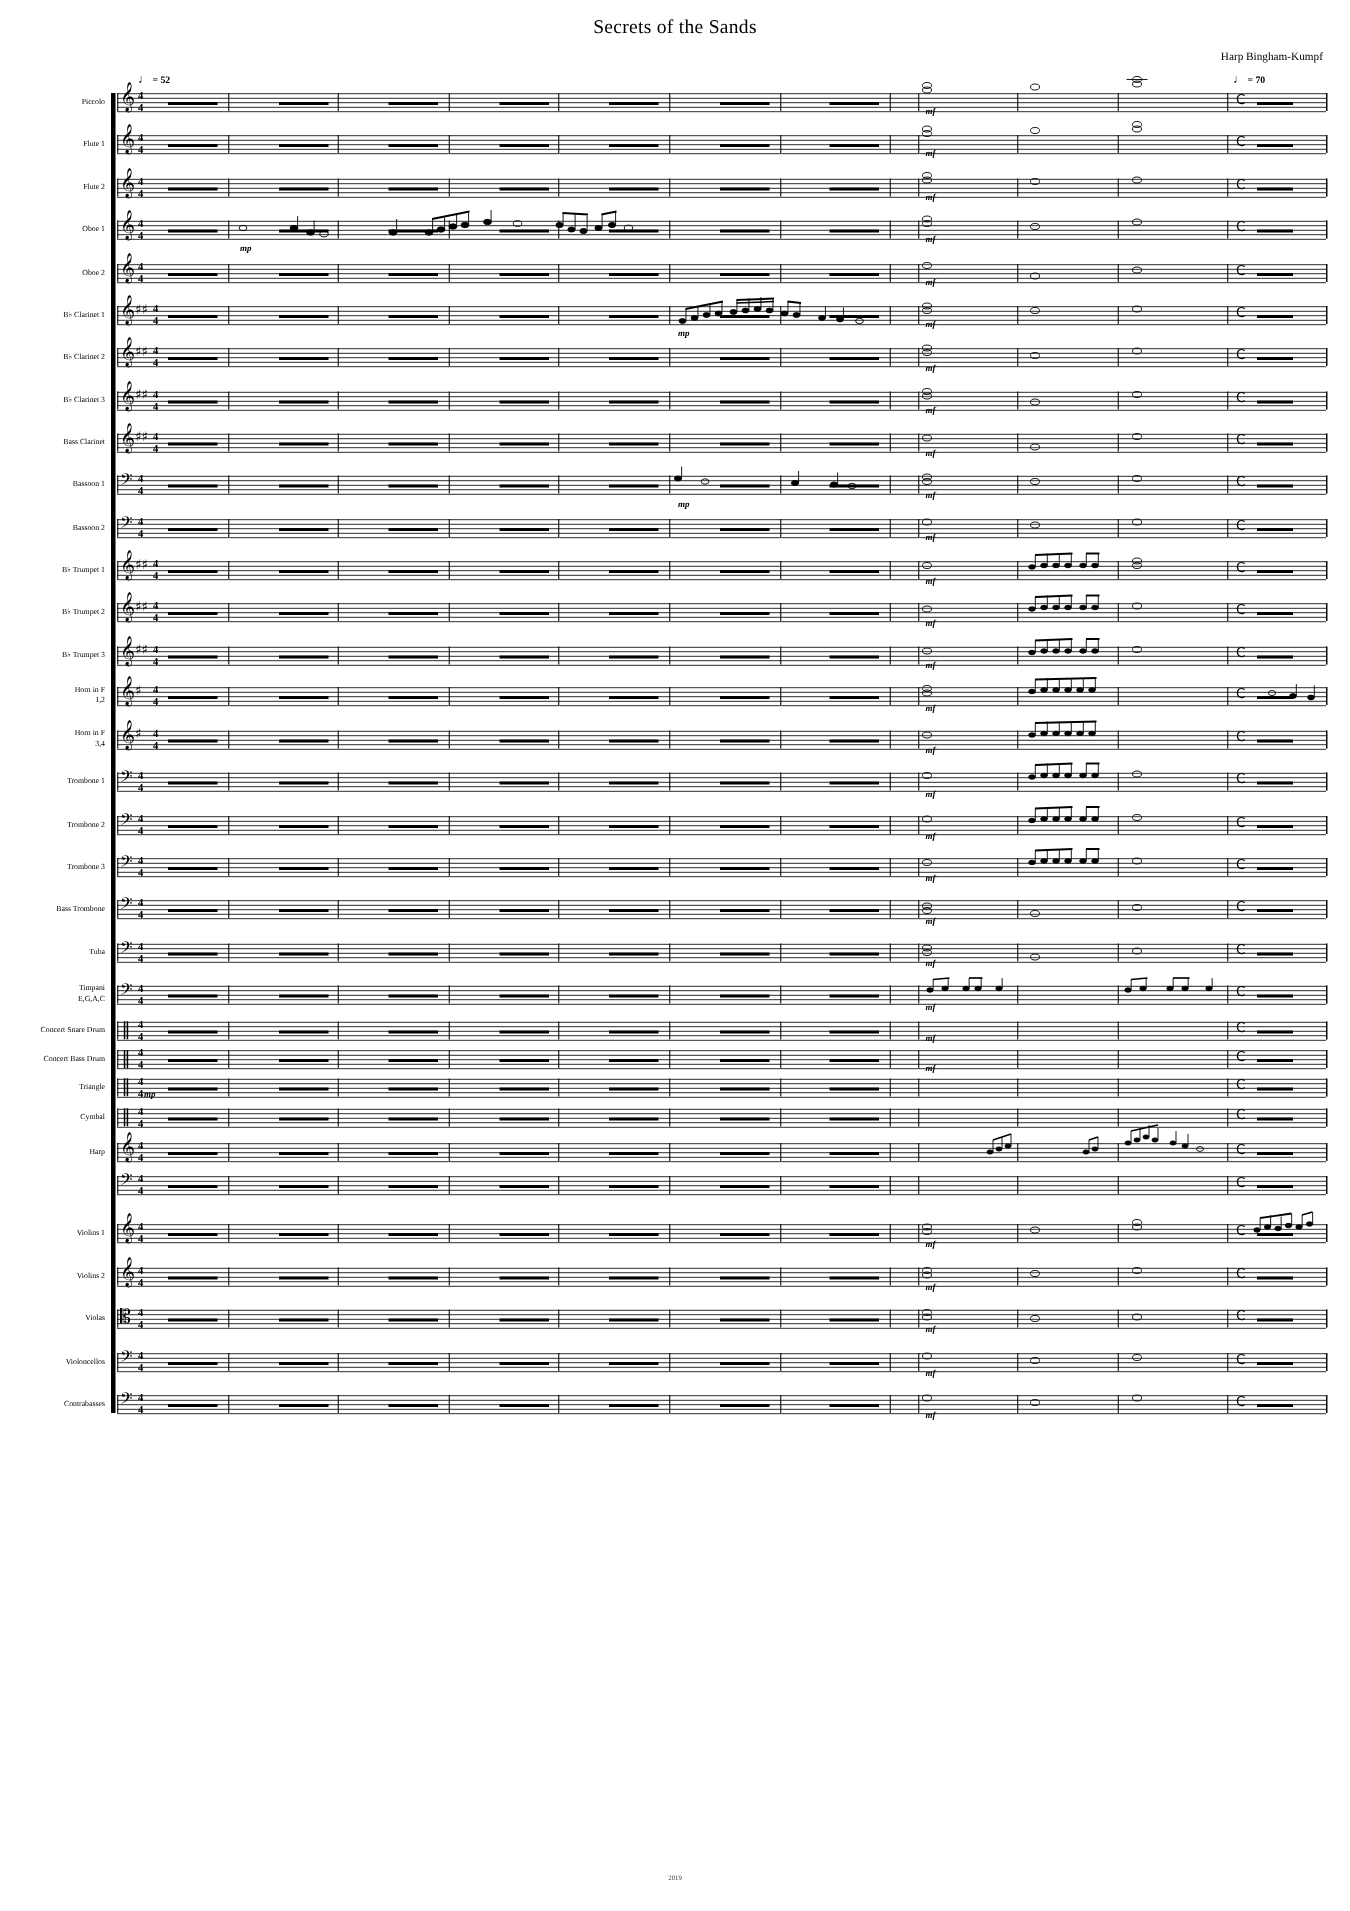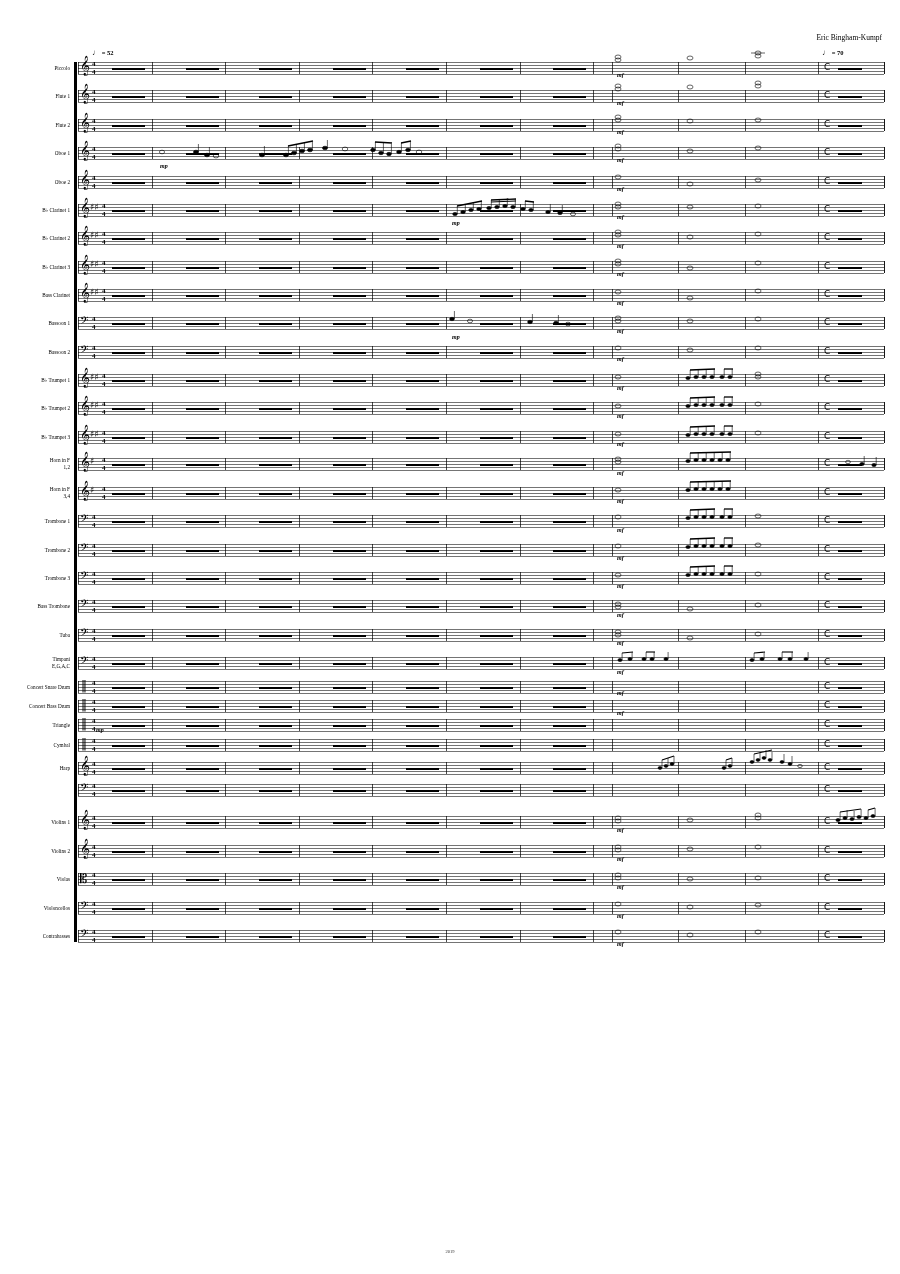--- a/index.html
+++ b/index.html
@@ -136,21 +136,22 @@
   svg.ink { position: absolute; overflow: visible; }
   svg.ink * { shape-rendering: geometricPrecision; }
 
   .nohit { pointer-events: none; }
 </style>
 </head>
 <body>
 
 <div class="page">
 
-  <div class="composer">Eric Bingham-Kumpf</div>
+  <div class="score-title">Secrets of the Sands</div>
+  <div class="composer">Harp Bingham-Kumpf</div>
   <div class="page-footer">2019</div>
 
   <div id="tempo-layer">
       <div class="tempo" style="left: 92px; top: 48px;"><span class="note-glyph">♩</span><span> = 52</span></div>
       <div class="tempo" style="left: 822px; top: 48px;"><span class="note-glyph">♩</span><span> = 70</span></div>
     </div>
   <div id="staff-layer">
       <div class="staff-label" style="left: 0px; width: 70px; top: 65px;">Piccolo</div>
       <div class="staff" style="top: 62px;">
         <div class="line l0"></div>

